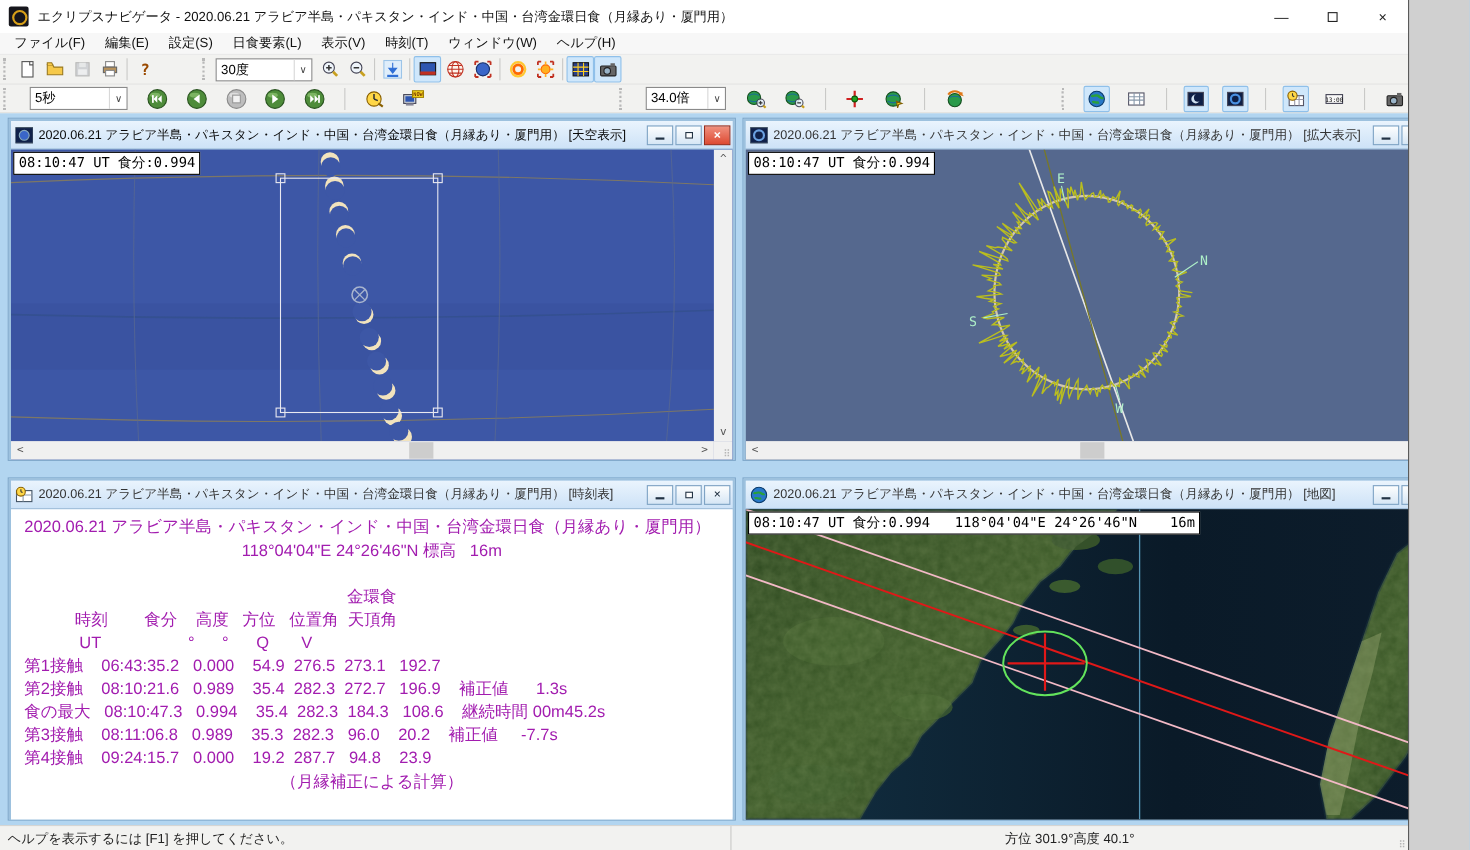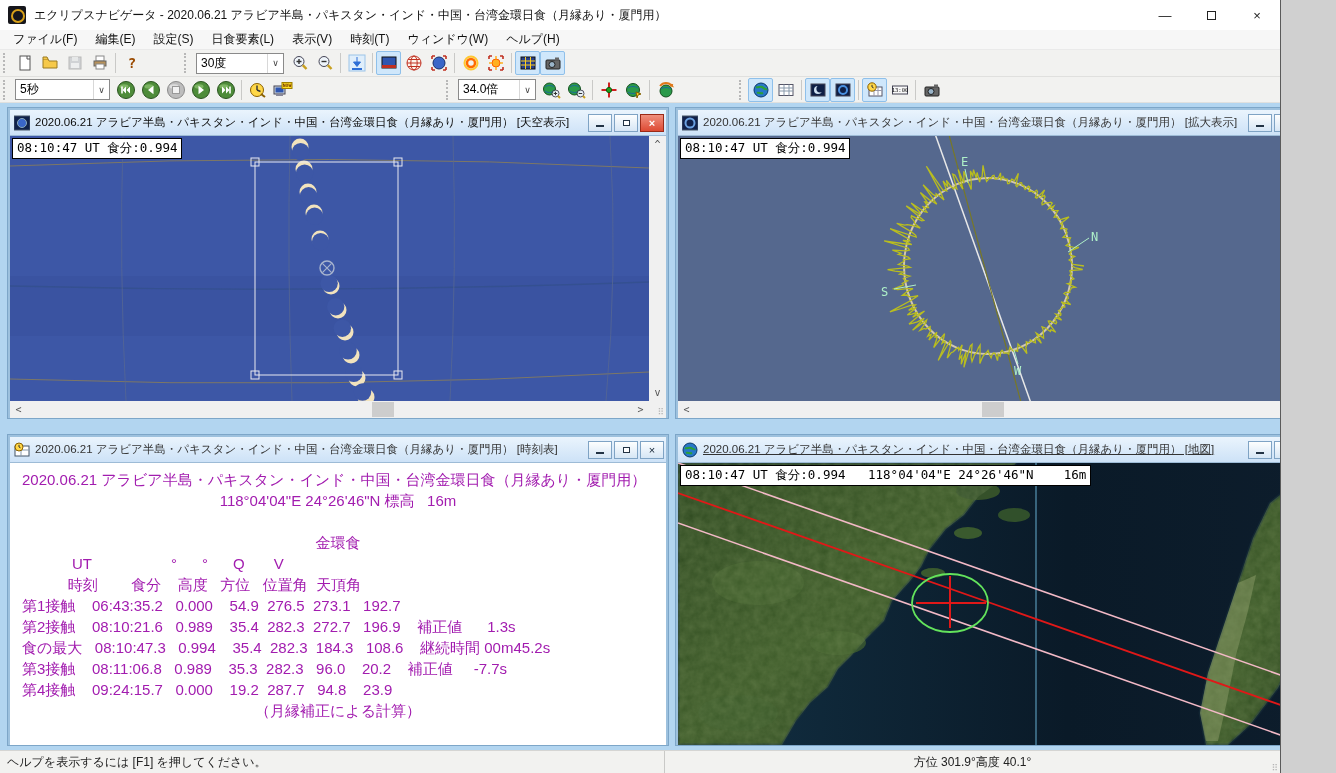--- a/index.html
+++ b/index.html
@@ -16,21 +16,21 @@
   .wbtn { width:46px; height:30px; display:flex; align-items:center; justify-content:center; color:#222; font-size:13px; }
   .wbtn .maxbox { width:9px; height:9px; border:1px solid #222; display:block; }
 
   
   .menubar { height:20px; background:#f7f7f7; display:flex; align-items:center; padding-left:4px; border-bottom:1px solid #eaeaea; flex:0 0 auto; }
   .menuitem { padding:2px 9px; font-size:12px; color:#111; white-space:nowrap; }
 
   
   .tbar { background:#f2f2f0; display:flex; align-items:center; border-bottom:1px solid #e0e0de; flex:0 0 auto; }
   .tbar1 { height:27px; }
-  .tbar2 { height:26px; }
+  .tbar2 { height:26px;gap:12px; }
   .grip { width:7px; height:20px; margin:0 2px 0 3px; border-left:2px dotted #b8b8b8; }
   .tsep { width:1px; height:20px; background:#c9c9c7; margin:0 3px; }
   .tbtn { width:25px; height:24px; display:flex; align-items:center; justify-content:center; border:1px solid transparent; border-radius:2px; }
   .tbtn.on { background:#cfe7fb; border-color:#8fc0ea; }
   .tbtn.dis { opacity:.45; }
   .combo { height:21px; background:#fff; border:1px solid #8a8a8a; display:flex; align-items:center; margin:0 3px; }
   .combo .cval { padding:0 4px; font-size:12px; flex:1; white-space:nowrap; }
   .combo .carr { width:16px; height:100%; display:flex; align-items:center; justify-content:center; color:#444; font-size:9px; border-left:1px solid #d8d8d8; }
   .combo.w88 { width:88px; } .combo.w95 { width:95px; } .combo.w78 { width:78px; }
   .spacer { flex:0 0 auto; }
@@ -525,38 +525,38 @@
               <span class="rbox"></span>
             </div>
           <div class="cbtn close">×</div>
         </div>
       </div>
       <div class="ccontent ttbody" style="width:656px;height:282px;">
         <div class="ttline">2020.06.21 アラビア半島・パキスタン・インド・中国・台湾金環日食（月縁あり・厦門用）</div>
         <div class="ttline ttc">118°04'04"E 24°26'46"N 標高   16m</div>
         <div class="ttline">&nbsp;</div>
         <div class="ttline ttc">金環食</div>
+        <div class="ttline">           時刻        食分    高度   方位   位置角  天頂角</div>
         <div class="ttline">            UT                   °      °      Q       V</div>
-        <div class="ttline">           時刻        食分    高度   方位   位置角  天頂角</div>
         <div class="ttline">第1接触    06:43:35.2   0.000    54.9  276.5  273.1   192.7</div>
         <div class="ttline">第2接触    08:10:21.6   0.989    35.4  282.3  272.7   196.9    補正値      1.3s</div>
         <div class="ttline">食の最大   08:10:47.3   0.994    35.4  282.3  184.3   108.6    継続時間 00m45.2s</div>
         <div class="ttline">第3接触    08:11:06.8   0.989    35.3  282.3   96.0    20.2    補正値     -7.7s</div>
         <div class="ttline">第4接触    09:24:15.7   0.000    19.2  287.7   94.8    23.9</div>
         <div class="ttline ttc">（月縁補正による計算）</div>
       </div>
     </div>
 
     <div class="cwin" style="left:676px;top:332px;width:652px;height:310px;">
       <div class="ctitle">
         <svg class="cico" viewBox="0 0 16 16">
             <circle cx="8" cy="8" r="7" fill="#2878c8" stroke="#0a3a6a"></circle>
             <path d="M3 6c2 1 4-1 6 0s3 2 4 1M4 11c2-1 4 1 6 0" stroke="#2aa03a" stroke-width="2" fill="none"></path>
           </svg>
-        <div class="ctext" style="color:#333;text-decoration:underline;">2020.06.21 アラビア半島・パキスタン・インド・中国・台湾金環日食（月縁あり・厦門用） [地図]</div>
+        <div class="ctext" style="color:#333;">2020.06.21 アラビア半島・パキスタン・インド・中国・台湾金環日食（月縁あり・厦門用） [地図]</div>
         <div class="cbtns">
           <div class="cbtn">
               <span class="minln"></span>
             </div>
           <div class="cbtn">
               <span class="rbox"></span>
             </div>
           <div class="cbtn close">×</div>
         </div>
       </div>

